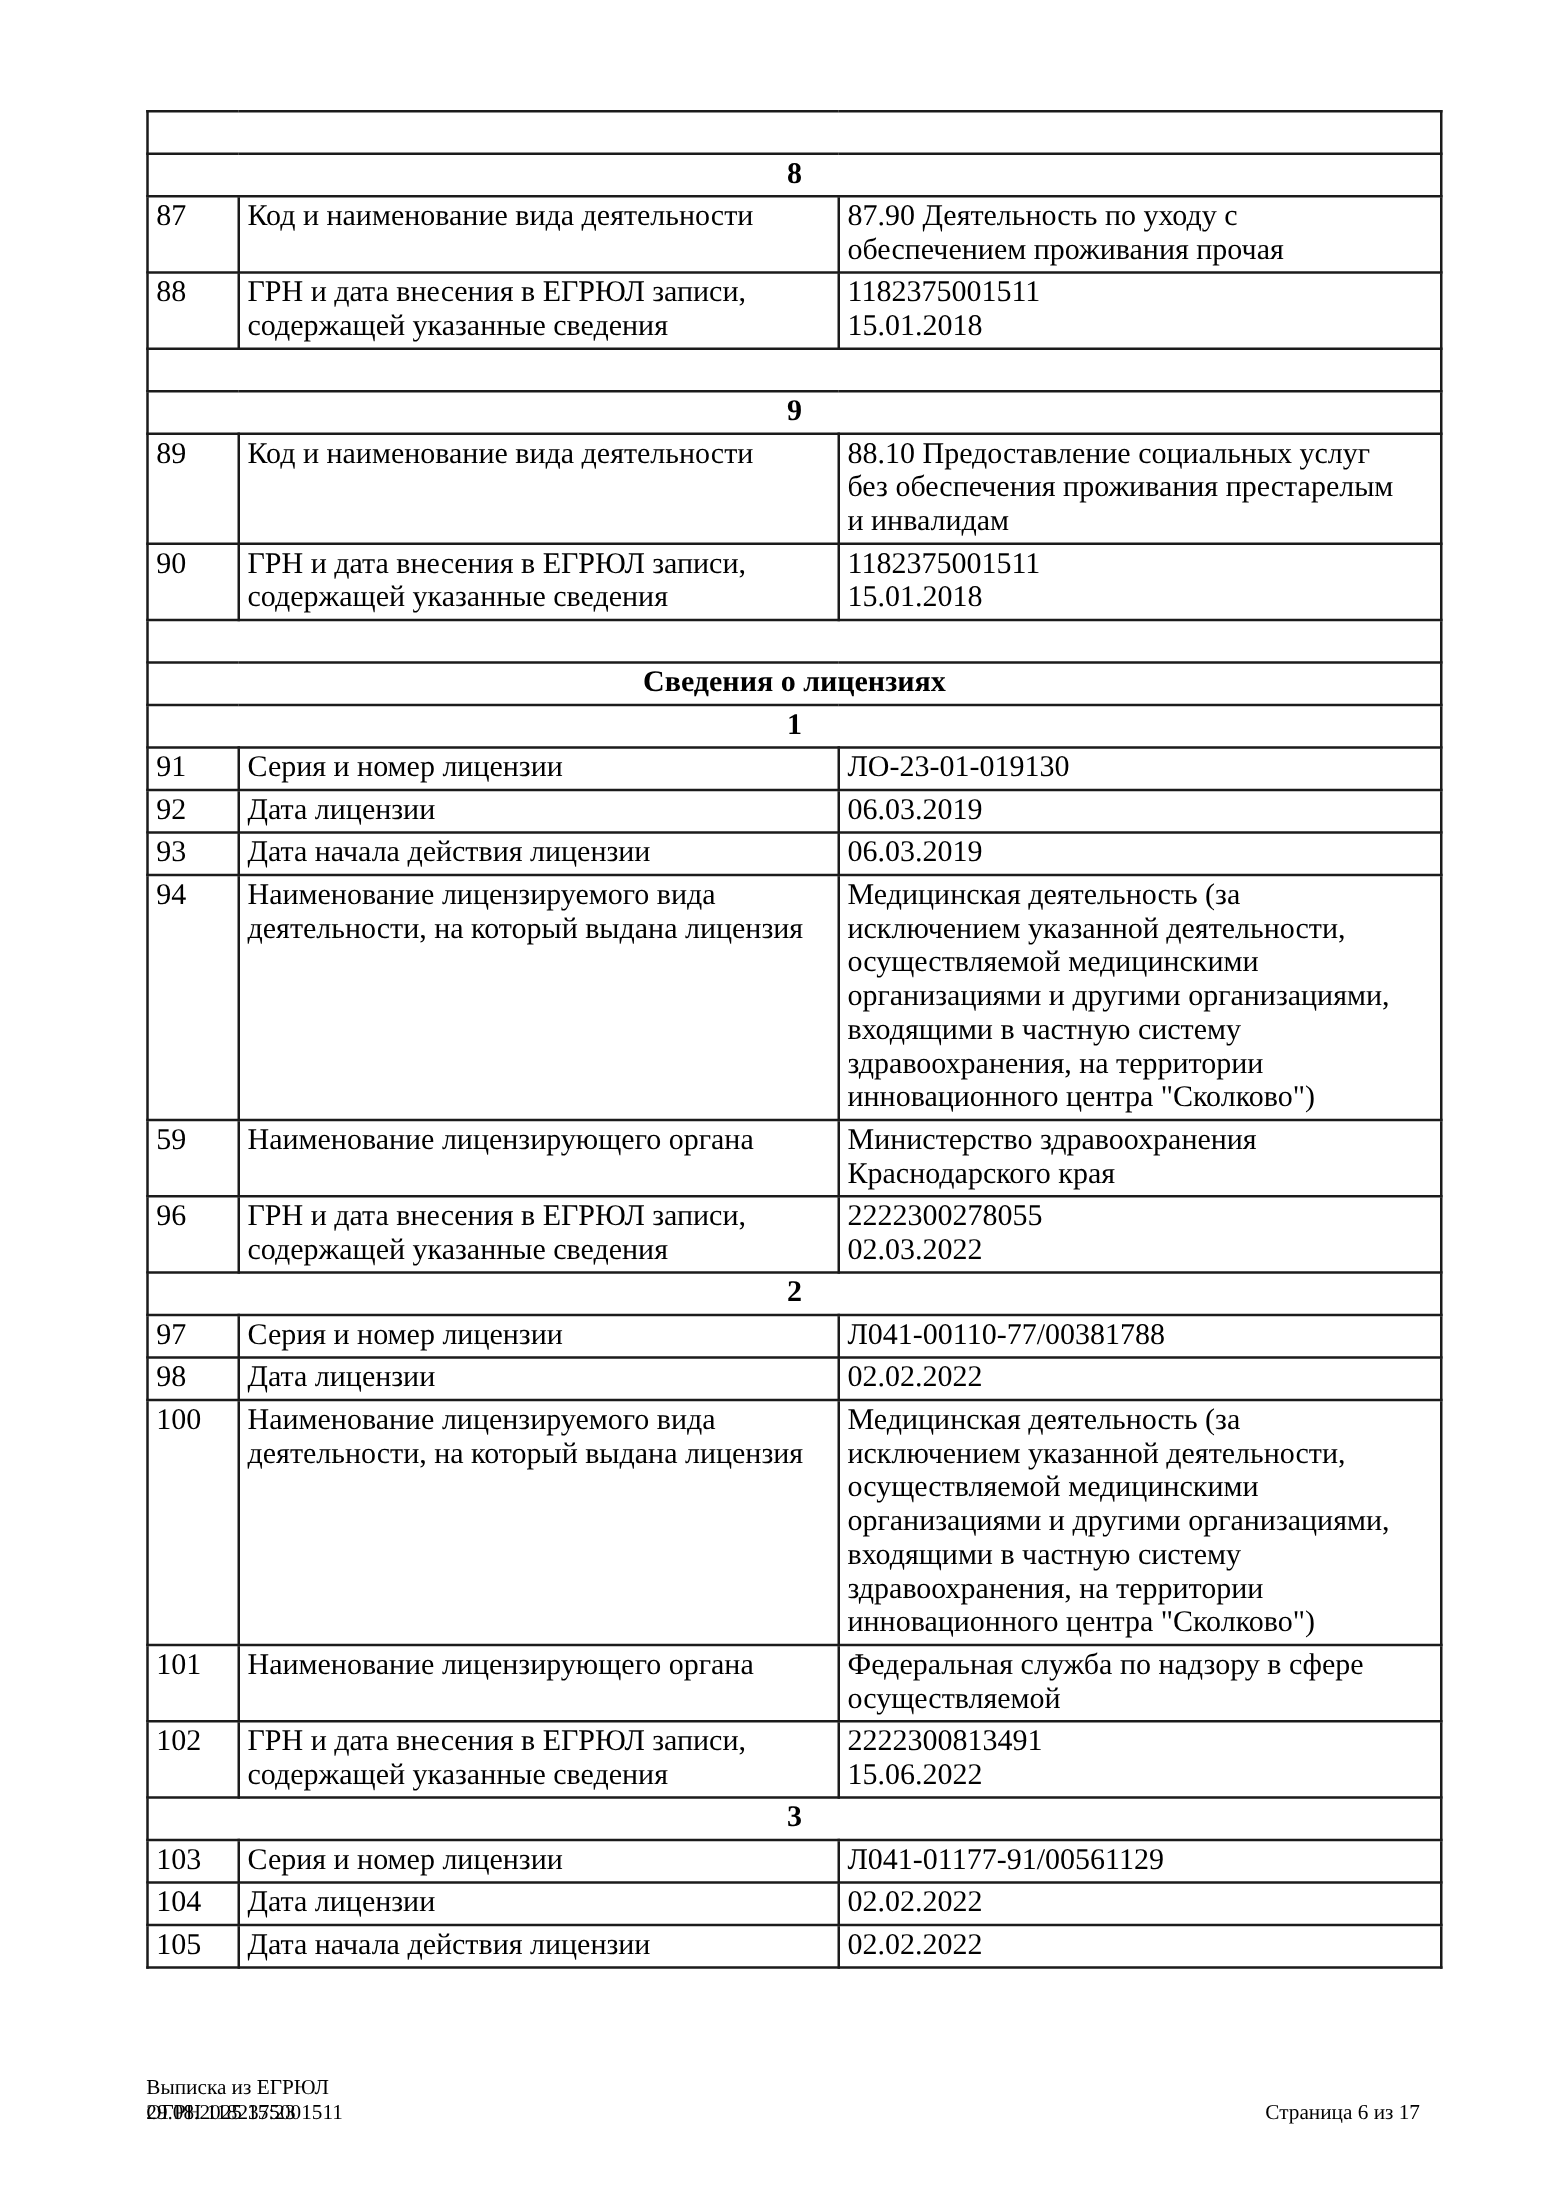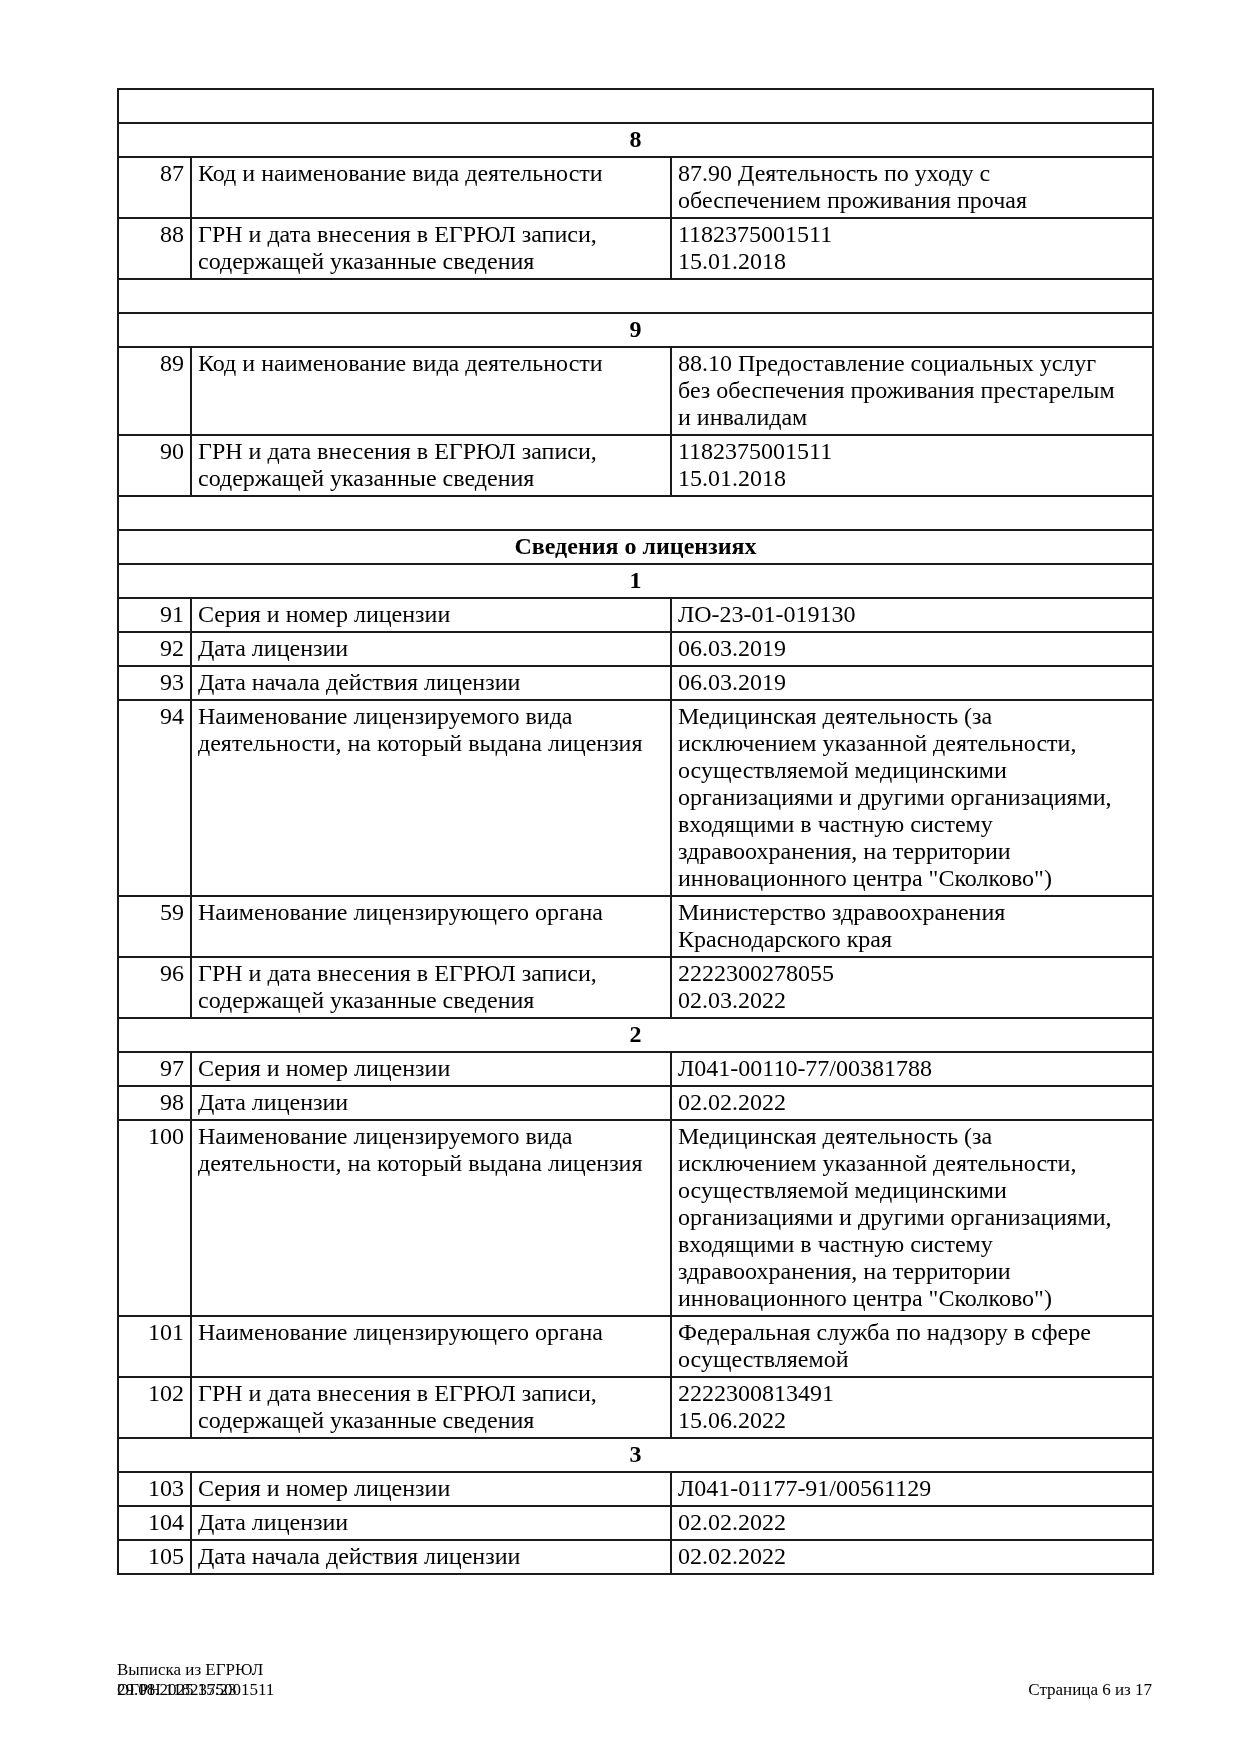--- a/index.html
+++ b/index.html
@@ -31,21 +31,21 @@
     line-height: 27px;
   }
   table.egrul td {
     border: 2px solid #1b1b1b;
     vertical-align: top;
     padding: 2px 6px 3px 6px;
     box-sizing: border-box;
     overflow: hidden;
   }
   td.num-cell {
-    text-align: right;
+    text-align: left;
     padding-left: 2px;
     padding-right: 2px;
   }
   tr.spacer-row td {
     height: 34px;
     padding: 0;
   }
   tr.section-row td {
     height: 34px;
     text-align: center;
@@ -67,21 +67,21 @@
   }
   .footer-center {
     position: absolute;
     left: 0;
     right: 0;
     top: 20px;
     text-align: left;
   }
   .footer-right {
     position: absolute;
-    right: 0;
+    right: 16px;
     top: 20px;
     text-align: right;
   }
 </style>
 </head>
 <body>
 
 <div class="page">
 
   <table class="egrul">

